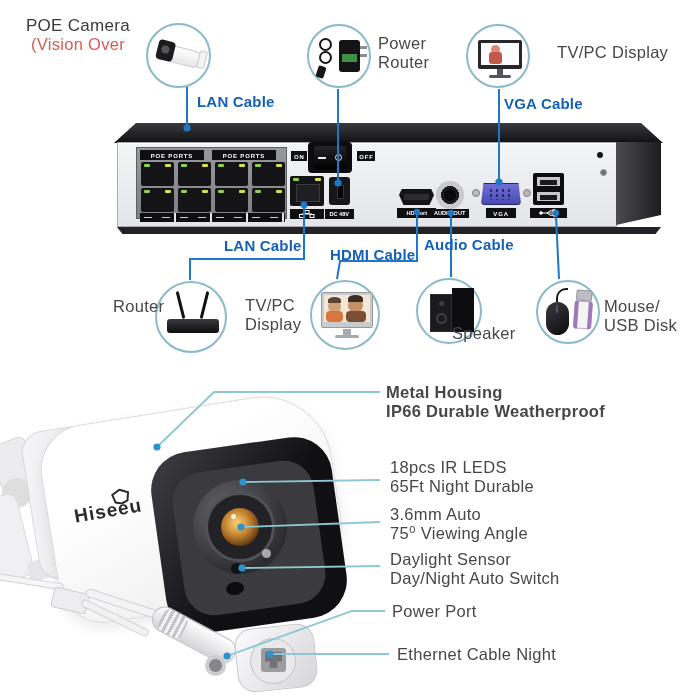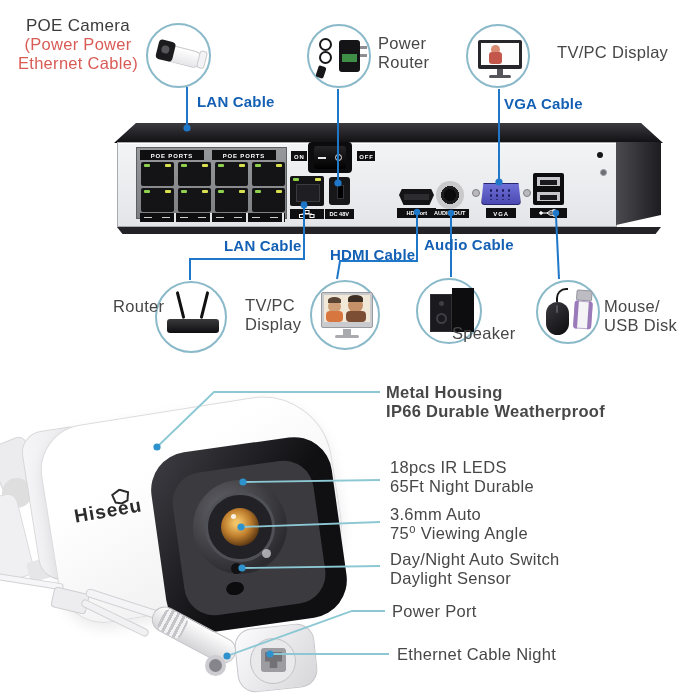--- a/index.html
+++ b/index.html
@@ -60,22 +60,21 @@
   
   .cam-part{position:absolute;box-sizing:border-box;z-index:1;}
 </style>
 </head>
 <body>
 
 <div id="canvas">
 
   <div class="abs lbl center z6" style="left:4px;top:4px;width:148px;margin-top:12px;">
     <div style="font-size:17px;color:#3c3c3c;">POE Camera</div>
-    <div class="lbl-red">(Power Power</div>
-    <div class="lbl-red">Ethernet Cable)</div>
+    <div class="lbl-red">(Vision Over</div>
   </div>
   <div class="abs lbl-blue z6" style="left:197px;top:93px;">LAN Cable</div>
   <div class="abs lbl z6" style="left:378px;top:34px;">
     <div>Power</div>
     <div>Router</div>
   </div>
   <div class="abs lbl z6" style="left:557px;top:43px;">TV/PC Display</div>
   <div class="abs lbl-blue z6" style="left:504px;top:95px;">VGA Cable</div>
 
   <div class="abs ring" style="left:146px;top:23px;width:65px;height:65px;">
@@ -332,22 +331,22 @@
   </div>
   <div class="abs lbl z6" style="left:390px;top:458px;">
     <div>18pcs IR LEDS</div>
     <div>65Ft Night Durable</div>
   </div>
   <div class="abs lbl z6" style="left:390px;top:505px;">
     <div>3.6mm Auto</div>
     <div>75⁰ Viewing Angle</div>
   </div>
   <div class="abs lbl z6" style="left:390px;top:550px;">
+    <div>Daylight Sensor</div>
     <div>Day/Night Auto Switch</div>
-    <div>Daylight Sensor</div>
   </div>
   <div class="abs lbl z6" style="left:392px;top:602px;">Power Port</div>
   <div class="abs lbl z6" style="left:397px;top:645px;">Ethernet Cable Night</div>
 
   <svg class="overlay" width="700" height="700" viewBox="0 0 700 700">
     <g stroke="#1e77c8" stroke-width="2" fill="none">
       <path d="M187,87 V127"></path>
       <path d="M338,89 V182"></path>
       <path d="M499,89 V181"></path>
       <path d="M304,208 V259 H190 V280"></path>

